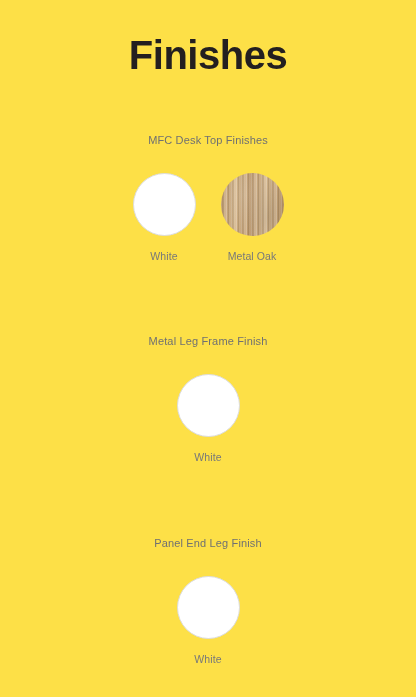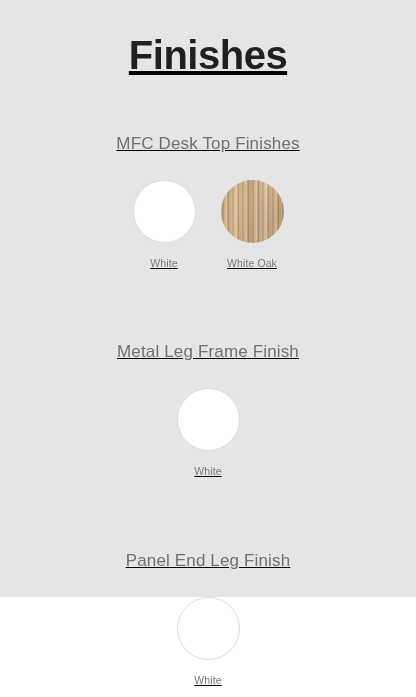--- a/index.html
+++ b/index.html
@@ -9,25 +9,24 @@
   }
   body {
     width: 416px;
     height: 697px;
     overflow: hidden;
     font-family: "Liberation Sans", sans-serif;
     -webkit-font-smoothing: antialiased;
   }
   .page {
     width: 416px;
-    height: 597px;
+    height: 697px;
     position: relative;
-    background: #e5e5e5;
+    background: #fde047;
     box-sizing: border-box;
-    text-decoration: underline;
   }
 
   
   .page-title {
     text-align: center;
     font-size: 40px;
     font-weight: 800;
     letter-spacing: -0.5px;
     color: #231f20;
     margin: 0;
@@ -38,21 +37,21 @@
   
   .section {
     width: 100%;
     text-align: center;
   }
   .section-mfc      { margin-top: 57px; }
   .section-metal    { margin-top: 72px; }
   .section-panel    { margin-top: 73px; }
 
   .section-title {
-    font-size: 17px;
+    font-size: 11px;
     font-weight: 400;
     color: #6f7072;
     letter-spacing: 0.15px;
     margin: 0 0 26px 0;
     line-height: 1.2;
   }
 
   .swatch-row {
     display: flex;
     justify-content: center;
@@ -174,21 +173,21 @@
     <div class="swatch-row swatch-row-3">
 
       <div class="swatch">
         <div class="swatch-disc disc-white"></div>
         <div class="swatch-label">White</div>
       </div>
 
 
       <div class="swatch">
         <div class="swatch-disc disc-strata-oak"></div>
-        <div class="swatch-label">White Oak</div>
+        <div class="swatch-label">Metal Oak</div>
       </div>
 
     </div>
   </div>
 
   <div class="section section-metal">
     <div class="section-title">Metal Leg Frame Finish</div>
     <div class="swatch-row swatch-row-2">
 
       <div class="swatch">

